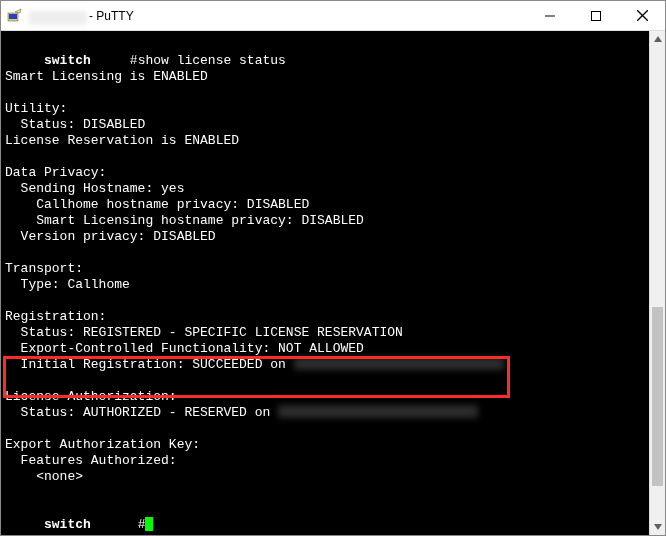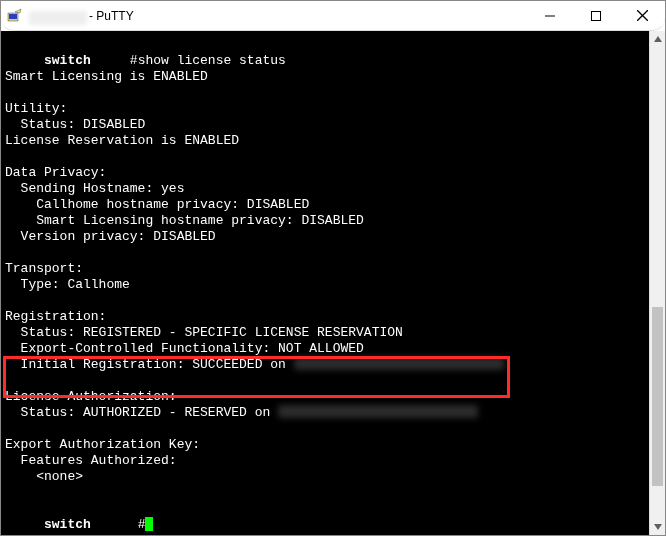--- a/index.html
+++ b/index.html
@@ -12,21 +12,20 @@
       border: 1px solid #888;
     }
     .titlebar {
       height: 30px;
       background: #ffffff;
       border-bottom: 1px solid #ddd;
       display: flex;
       align-items: center;
       padding: 0 0 0 6px;
       user-select: none;
-      border-radius: 13px;
     }
     .app-icon {
       width: 16px;
       height: 16px;
       margin-right: 6px;
       position: relative;
     }
     .app-icon svg { display: block; }
     .title-text {
       font-size: 12px;

